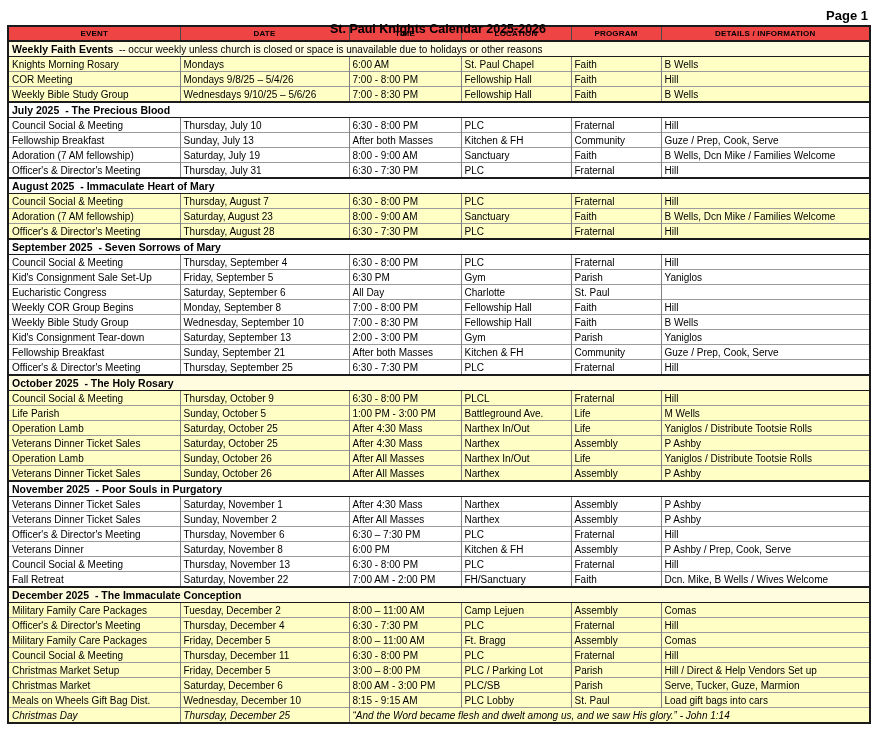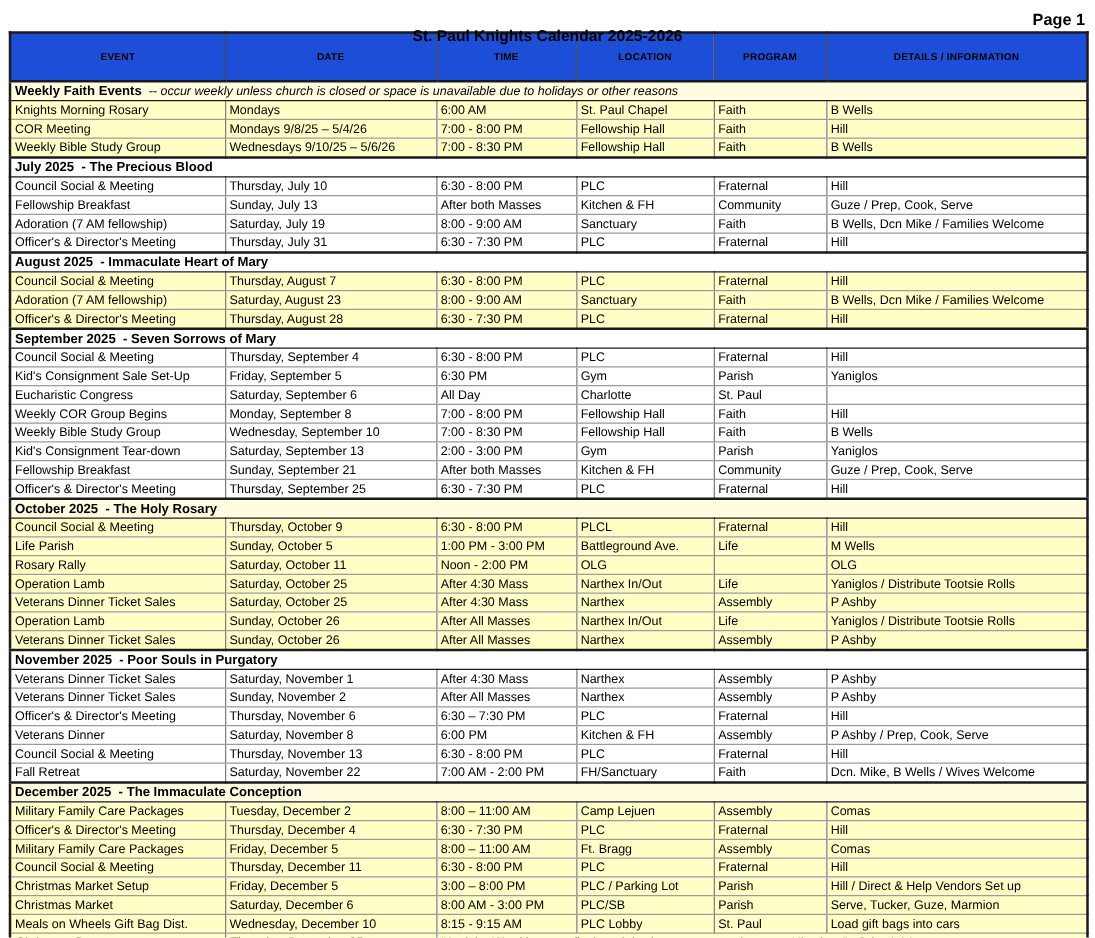--- a/index.html
+++ b/index.html
@@ -19,40 +19,40 @@
     margin-left:7px; width:862px;
     border:2px solid #1b1b1b;
   }
   col.c-event   { width:172px; }
   col.c-date    { width:169px; }
   col.c-time    { width:112px; }
   col.c-loc     { width:110px; }
   col.c-prog    { width:90px;  }
   col.c-det     { width:209px; }
   th {
-    background:#1d4ed8;
+    background:#ef4444;
     font-size:8px; font-weight:bold; text-align:center;
-    height:11px; padding:13px 0;
+    height:11px; padding:1px 0;
     border:1px solid #4a4a4a; border-bottom:2px solid #1b1b1b;
     letter-spacing:.2px;
   }
   td {
     font-size:10px; line-height:13px; height:14px;
     padding:0 2px 0 3px;
     border-left:1px solid #808080; border-right:1px solid #808080;
     border-top:1px solid #9b9b9b;
     overflow:hidden; white-space:nowrap;
   }
   tr.section-row td {
     border-top:2px solid #1b1b1b; border-bottom:1px solid #1b1b1b;
     font-size:10.5px;
   }
   .sec-title { font-weight:bold; }
   .sec-sub   { font-weight:bold; }
-  .sec-note  { font-style:italic; font-weight:normal; font-size:10px; }
+  .sec-note  { font-weight:normal; font-size:10px; }
   tr.tint-yellow td { background:#ffffc5; }
   tr.tint-white  td { background:#ffffff; }
   tr.tint-cream  td { background:#fffce0; }
   tr.row-italic td  { font-style:italic; }
 </style>
 </head>
 <body>
 
 <div class="page-header">
   <div class="doc-title">St. Paul Knights Calendar 2025-2026</div>
@@ -248,28 +248,20 @@
       </tr>
       <tr class="tint-yellow">
         <td>Life Parish</td>
         <td>Sunday, October 5</td>
         <td>1:00 PM - 3:00 PM</td>
         <td>Battleground Ave.</td>
         <td>Life</td>
         <td>M Wells</td>
       </tr>
       <tr class="tint-yellow">
-        <td>Rosary Rally</td>
-        <td>Saturday, October 11</td>
-        <td>Noon - 2:00 PM</td>
-        <td>OLG</td>
-        <td></td>
-        <td>OLG</td>
-      </tr>
-      <tr class="tint-yellow">
         <td>Operation Lamb</td>
         <td>Saturday, October 25</td>
         <td>After 4:30 Mass</td>
         <td>Narthex In/Out</td>
         <td>Life</td>
         <td>Yaniglos / Distribute Tootsie Rolls</td>
       </tr>
       <tr class="tint-yellow">
         <td>Veterans Dinner Ticket Sales</td>
         <td>Saturday, October 25</td>

